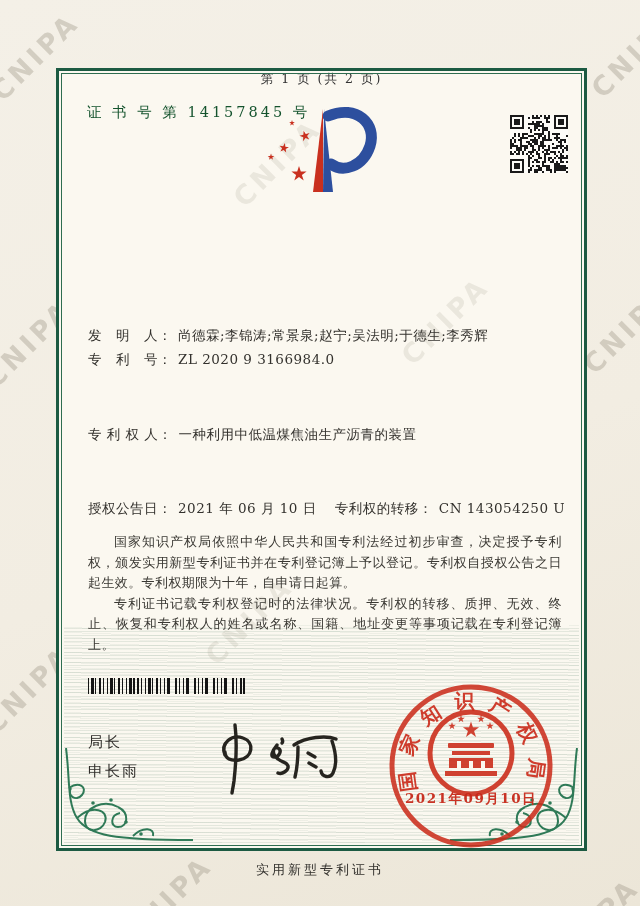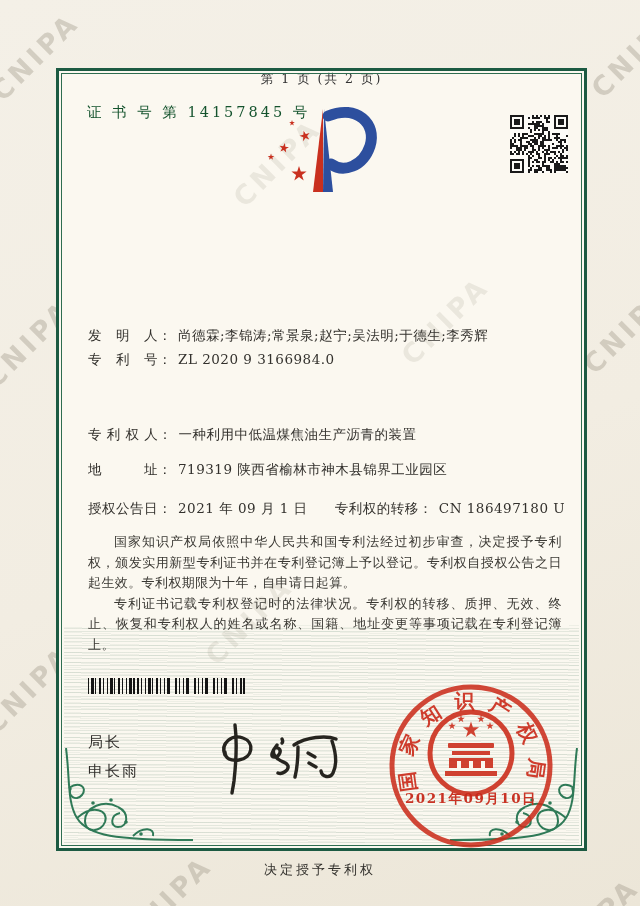--- a/index.html
+++ b/index.html
@@ -415,26 +415,23 @@
 
     <div class="z frow r2">
       <span class="flabel">发　明　人：</span><span class="fvalue">尚德霖;李锦涛;常景泉;赵宁;吴法明;于德生;李秀辉</span>
     </div>
     <div class="z frow r3">
       <span class="flabel">专　利　号：</span><span class="fvalue">ZL 2020 9 3166984.0</span>
     </div>
     <div class="z frow r5">
       <span class="flabel">专 利 权 人：</span><span class="fvalue">一种利用中低温煤焦油生产沥青的装置</span>
     </div>
-    <div class="z frow r6">
-      <span class="flabel">地　　　址：</span><span class="fvalue">719319 陕西省榆林市神木县锦界工业园区</span>
-    </div>
     <div class="z frow r7">
-      <span class="flabel">授权公告日：</span><span class="gv1">2021 年 09 月 1 日</span>
-      <span class="flabel">专利权的转移：</span><span class="fvalue">CN 186497180 U</span>
+      <span class="flabel">授权公告日：</span><span class="gv1">2021 年 06 月 10 日</span>
+      <span class="flabel">专利权的转移：</span><span class="fvalue">CN 143054250 U</span>
     </div>
 
     <div class="z paras">
       <p>国家知识产权局依照中华人民共和国专利法经过初步审查，决定授予专利权，颁发实用新型专利证书并在专利登记簿上予以登记。专利权自授权公告之日起生效。专利权期限为十年，自申请日起算。</p>
       <p>专利证书记载专利权登记时的法律状况。专利权的转移、质押、无效、终止、恢复和专利权人的姓名或名称、国籍、地址变更等事项记载在专利登记簿上。</p>
     </div>
 
     <div class="z barcode"></div>
 
     <div class="z signer-title">局长</div>
@@ -505,14 +502,14 @@
         <circle cx="30" cy="55" r="1.8"></circle>
           <circle cx="48" cy="52" r="1.8"></circle>
         <circle cx="63" cy="74" r="1.8"></circle>
           <circle cx="78" cy="86" r="1.8"></circle>
       </g>
     </svg>
 
     <div class="pageno">第 1 页 (共 2 页)</div>
   </div>
 
-  <div class="contnote">决定授予专利权</div>
+  <div class="contnote">实用新型专利证书</div>
 </div>
 
 </body></html>

